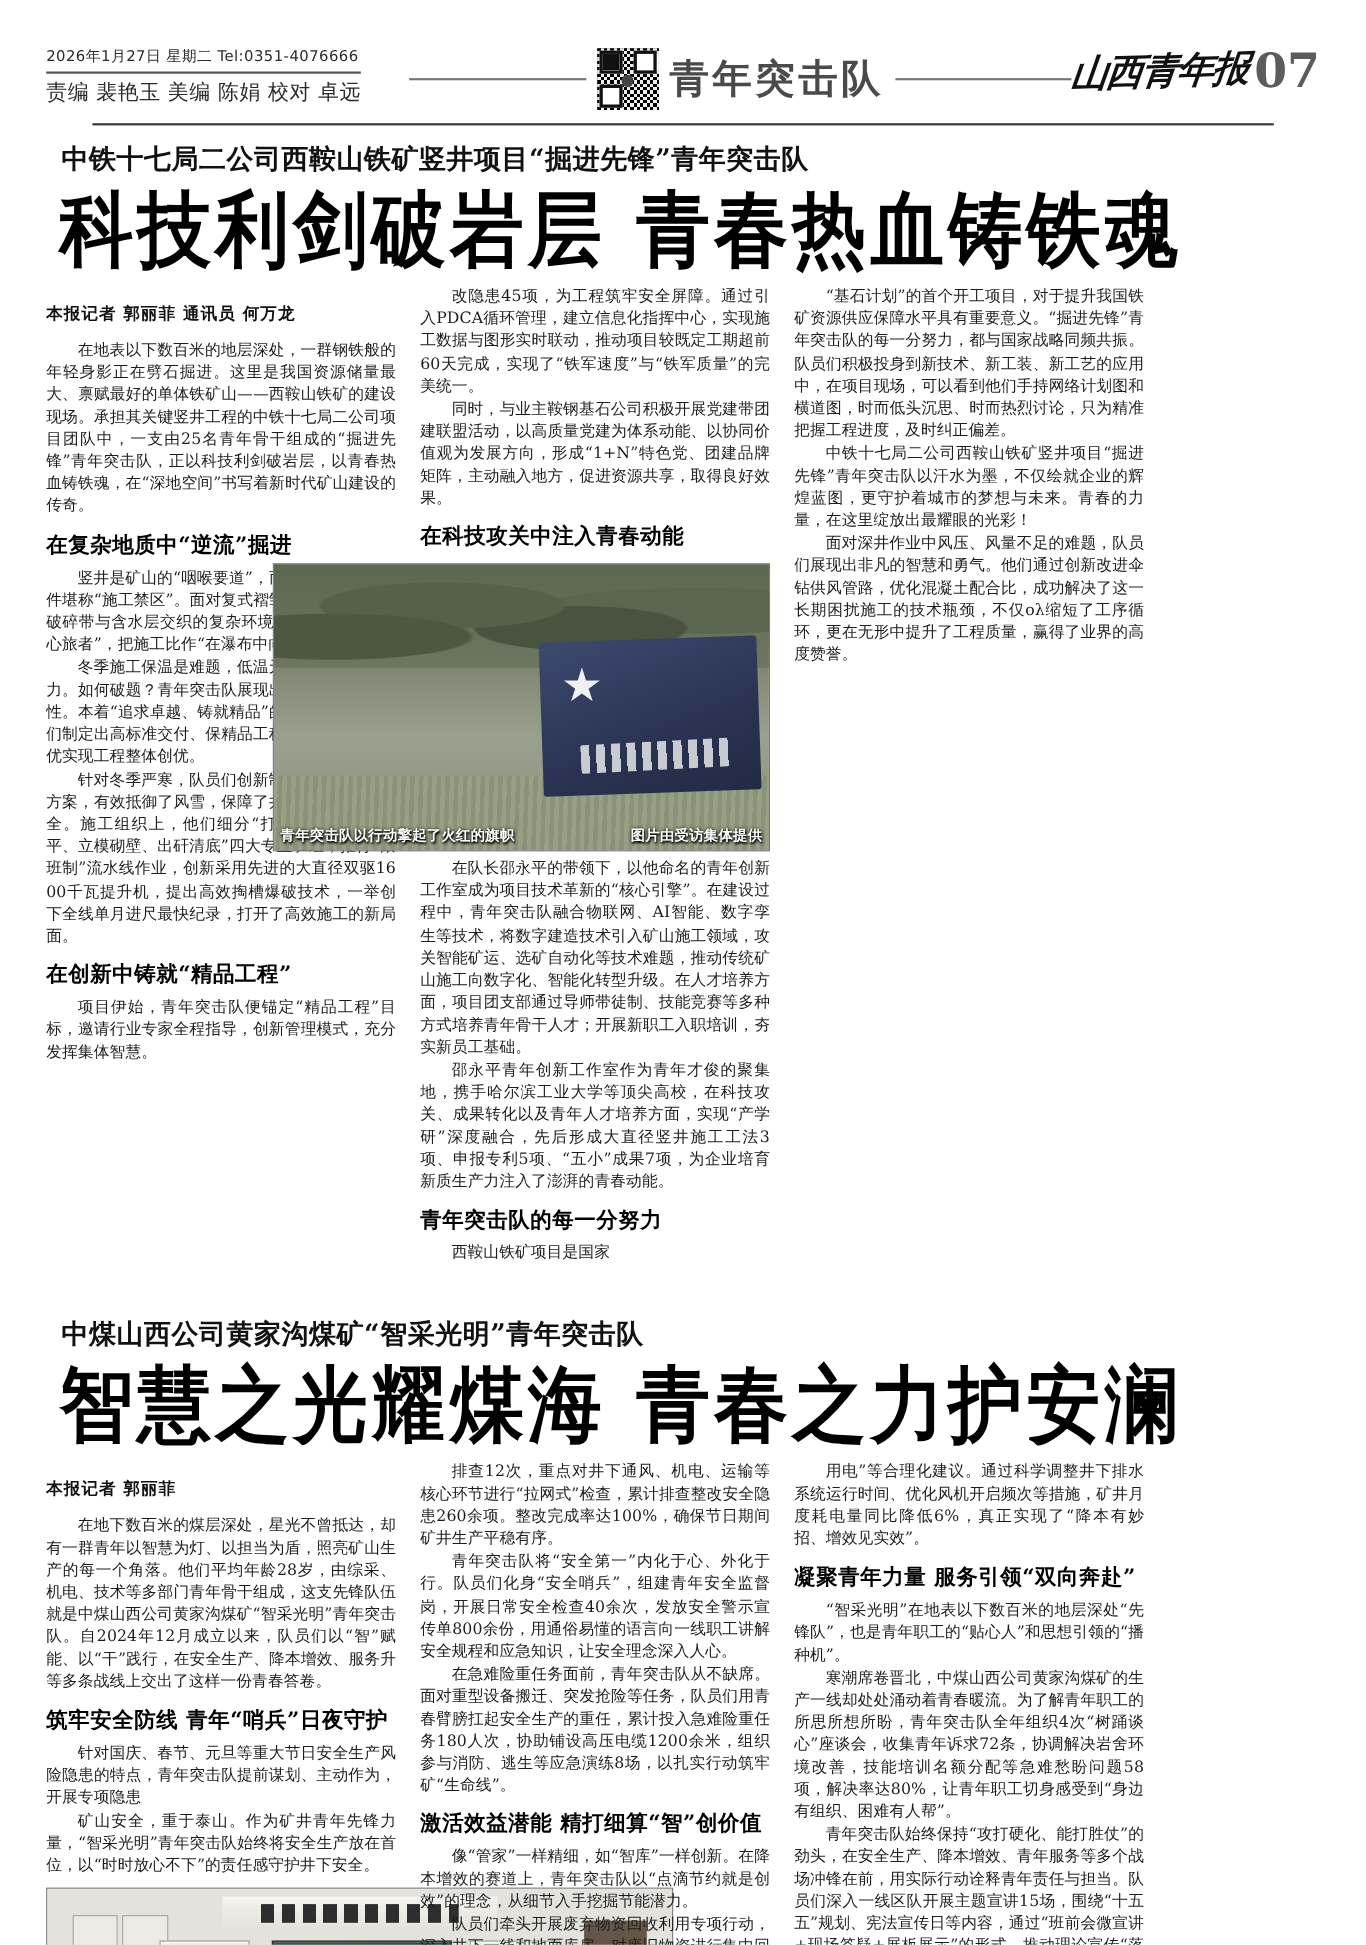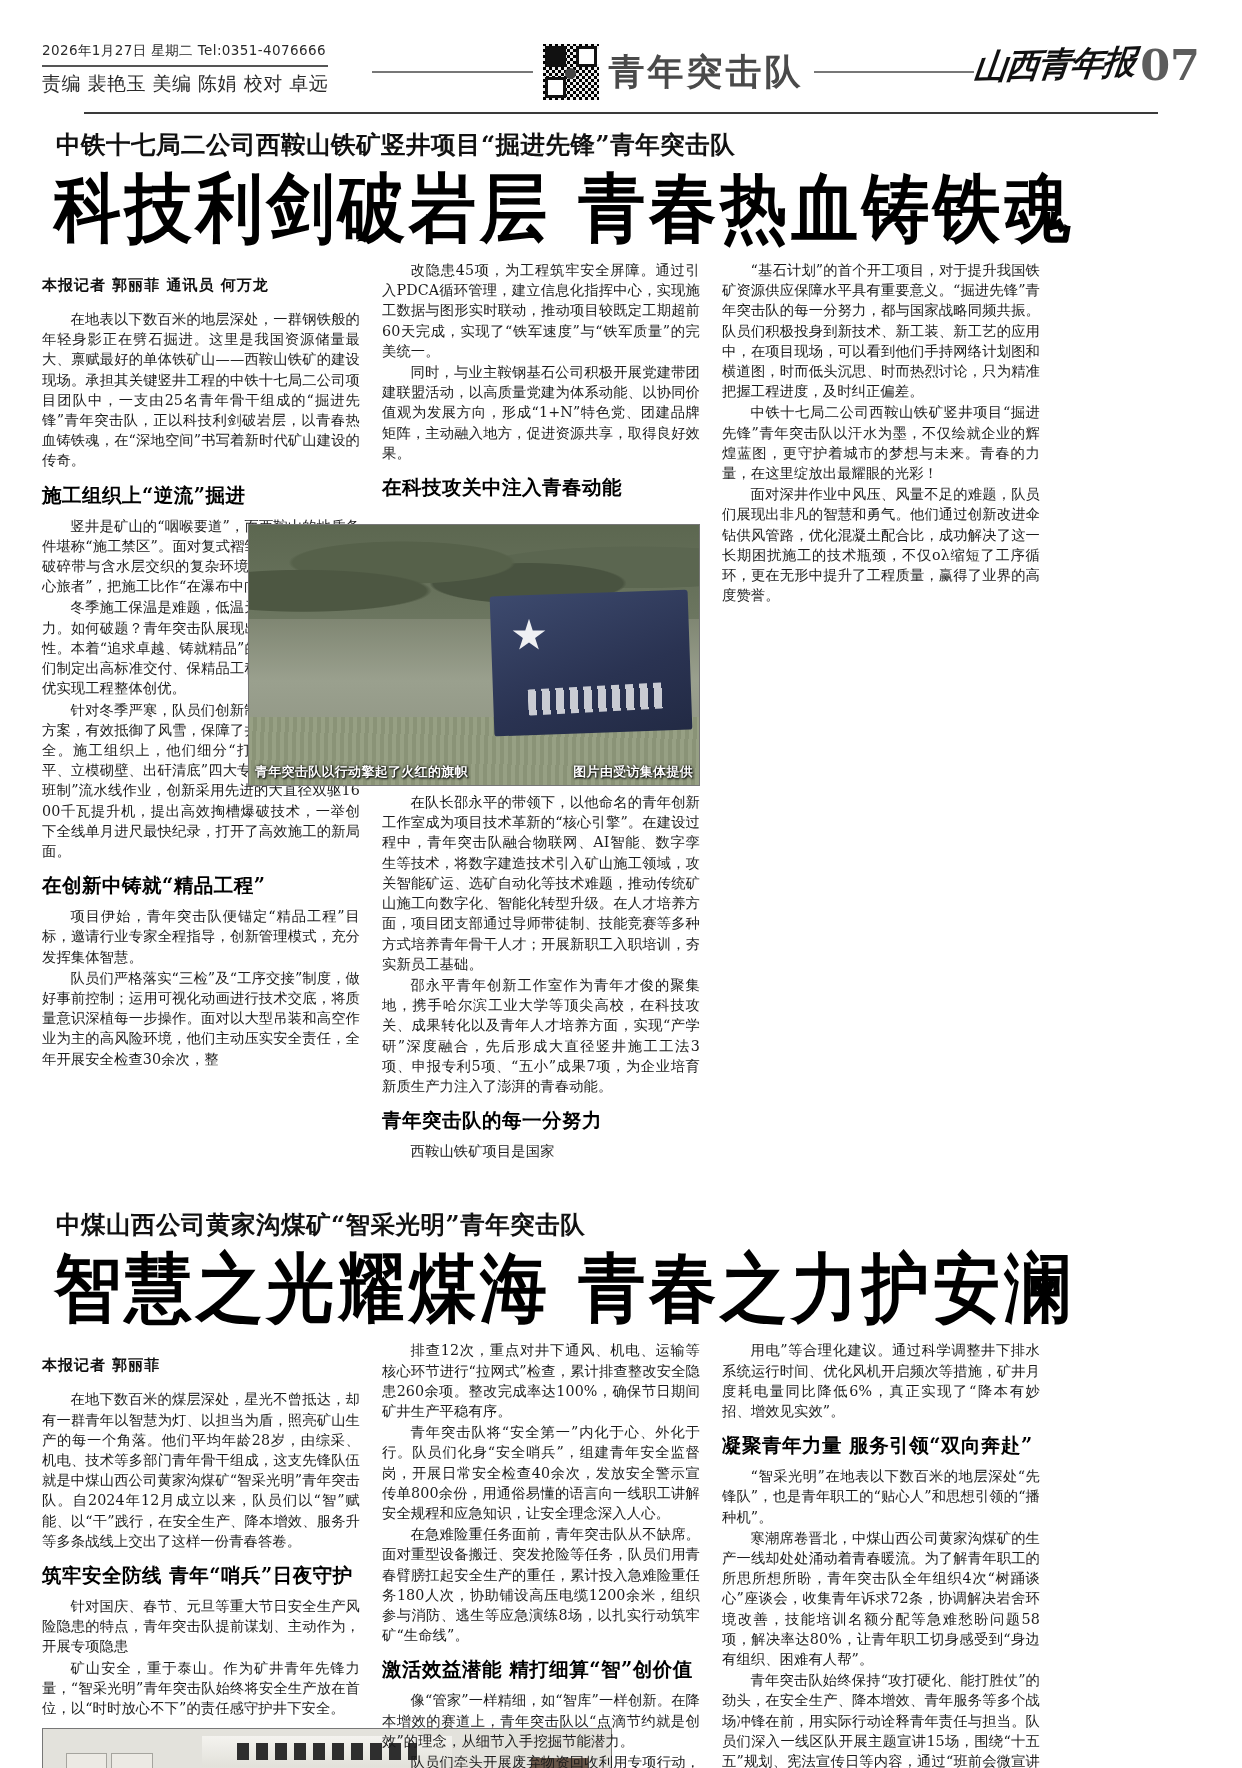--- a/index.html
+++ b/index.html
@@ -189,21 +189,21 @@
     font-family:"DejaVu Serif","Liberation Serif",serif;
     font-size:13px;font-weight:700;color:#fff;
     text-shadow:0 0 3px #000,1px 1px 2px #000;
     letter-spacing:.3px;
     white-space:nowrap;
   }
   
   #photo-team{
     width:452px;height:262px;
     float:right;
-    margin:16px 0 6px 14px;
+    margin:4px 0 6px 14px;
     background:linear-gradient(180deg,#6f7a62 0%,#5e6a52 22%,#7d8470 34%,#9aa08e 60%,#8b907f 100%);
   }
   .ph1-bush{position:absolute;left:0;right:0;top:0;height:36%;
     background:
       radial-gradient(ellipse at 12% 70%,#4d5742 0 22%,transparent 23%),
       radial-gradient(ellipse at 34% 40%,#56614a 0 26%,transparent 27%),
       radial-gradient(ellipse at 62% 62%,#495340 0 24%,transparent 25%),
       radial-gradient(ellipse at 86% 45%,#5b6650 0 28%,transparent 29%),
       linear-gradient(180deg,#5c6750,#6c7660);
     filter:blur(.6px);}
@@ -281,27 +281,26 @@
   <div class="article" style="margin-top:34px;">
 
     <div class="shoulder">中铁十七局二公司西鞍山铁矿竖井项目“掘进先锋”青年突击队</div>
     <h1 class="headline">科技利剑破岩层  青春热血铸铁魂</h1>
 
     <div class="cols">
 
       <div class="col">
         <div class="byline">本报记者 郭丽菲 通讯员 何万龙</div>
         <p class="body">在地表以下数百米的地层深处，一群钢铁般的年轻身影正在劈石掘进。这里是我国资源储量最大、禀赋最好的单体铁矿山——西鞍山铁矿的建设现场。承担其关键竖井工程的中铁十七局二公司项目团队中，一支由25名青年骨干组成的“掘进先锋”青年突击队，正以科技利剑破岩层，以青春热血铸铁魂，在“深地空间”书写着新时代矿山建设的传奇。</p>
-        <h3 class="subhead">施工组织上“逆流”掘进</h3>
+        <h3 class="subhead">在复杂地质中“逆流”掘进</h3>
         <p class="body">竖井是矿山的“咽喉要道”，而西鞍山的地质条件堪称“施工禁区”。面对复式褶皱地形、多条挤压破碎带与含水层交织的复杂环境，队员们自称“地心旅者”，把施工比作“在瀑布中向下掘进”。</p>
         <p class="body">冬季施工保温是难题，低温天气更考验施工能力。如何破题？青年突击队展现出超凡的智慧与韧性。本着“追求卓越、铸就精品”的建设理念，队员们制定出高标准交付、保精品工程方案，以过程创优实现工程整体创优。</p>
         <p class="body">针对冬季严寒，队员们创新制定井架整体封闭方案，有效抵御了风雪，保障了井口作业的持续安全。施工组织上，他们细分“打眼放炮、出矸找平、立模砌壁、出矸清底”四大专业班组，推行“滚班制”流水线作业，创新采用先进的大直径双驱1600千瓦提升机，提出高效掏槽爆破技术，一举创下全线单月进尺最快纪录，打开了高效施工的新局面。</p>
         <h3 class="subhead">在创新中铸就“精品工程”</h3>
         <p class="body">项目伊始，青年突击队便锚定“精品工程”目标，邀请行业专家全程指导，创新管理模式，充分发挥集体智慧。</p>
-        <p class="body">队员们严格落实“三检”及“工序交接”制度，做好事前控制；运用可视化动画进行技术交底，将质量意识深植每一步操作。面对以大型吊装和高空作业为主的高风险环境，他们主动压实安全责任，全年开展安全检查30余次，整</p>
       </div>
 
       <div class="col">
         <p class="body">改隐患45项，为工程筑牢安全屏障。通过引入PDCA循环管理，建立信息化指挥中心，实现施工数据与图形实时联动，推动项目较既定工期超前60天完成，实现了“铁军速度”与“铁军质量”的完美统一。</p>
         <p class="body">同时，与业主鞍钢基石公司积极开展党建带团建联盟活动，以高质量党建为体系动能、以协同价值观为发展方向，形成“1+N”特色党、团建品牌矩阵，主动融入地方，促进资源共享，取得良好效果。</p>
         <h3 class="subhead">在科技攻关中注入青春动能</h3>
 
         <div class="photo" id="photo-team">
           <div class="ph1-bush"></div>
           <div class="ph1-ground"></div>

